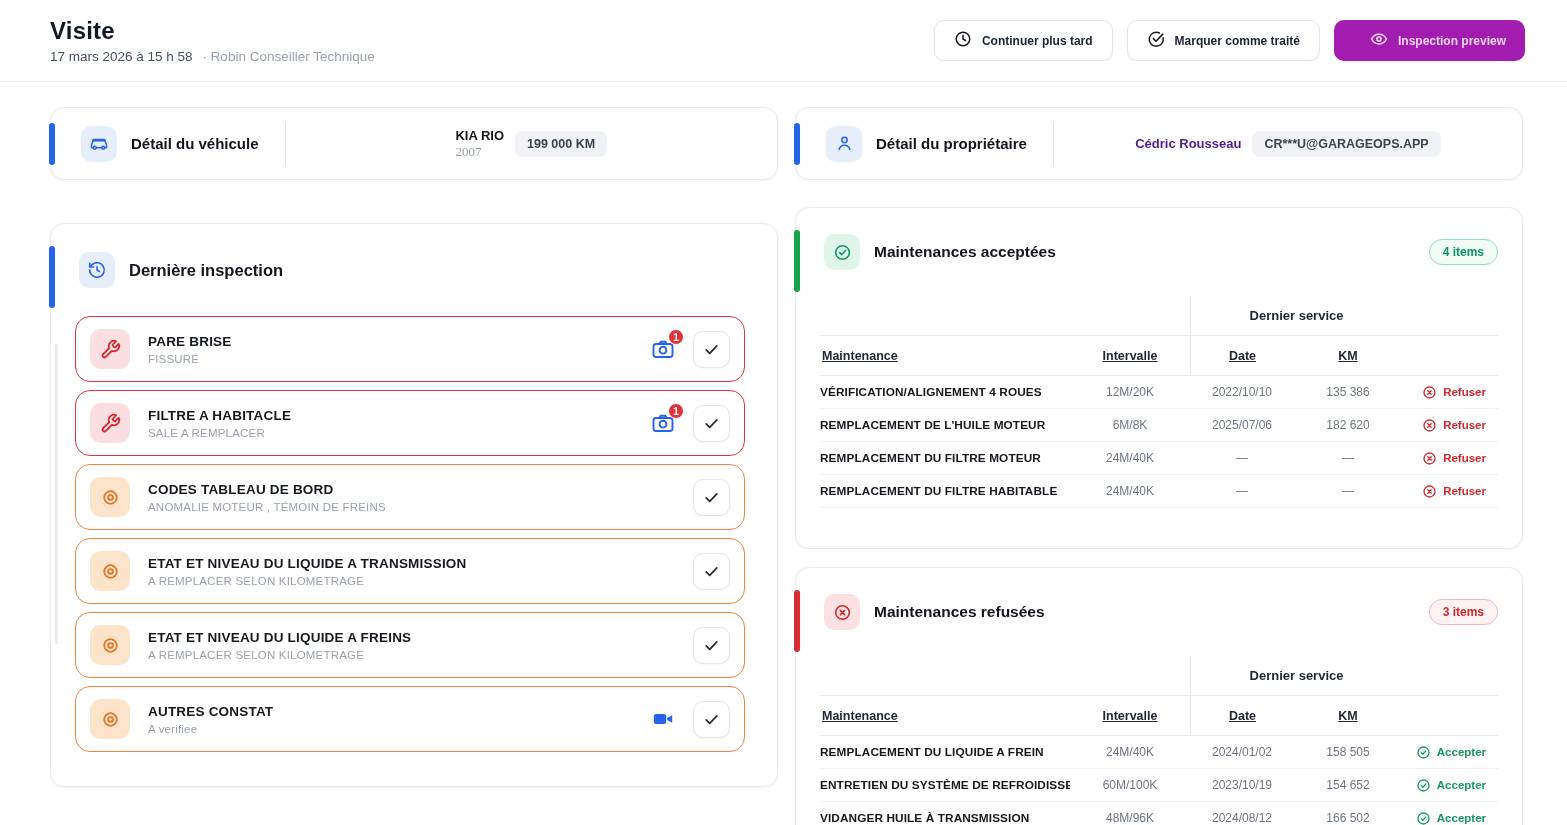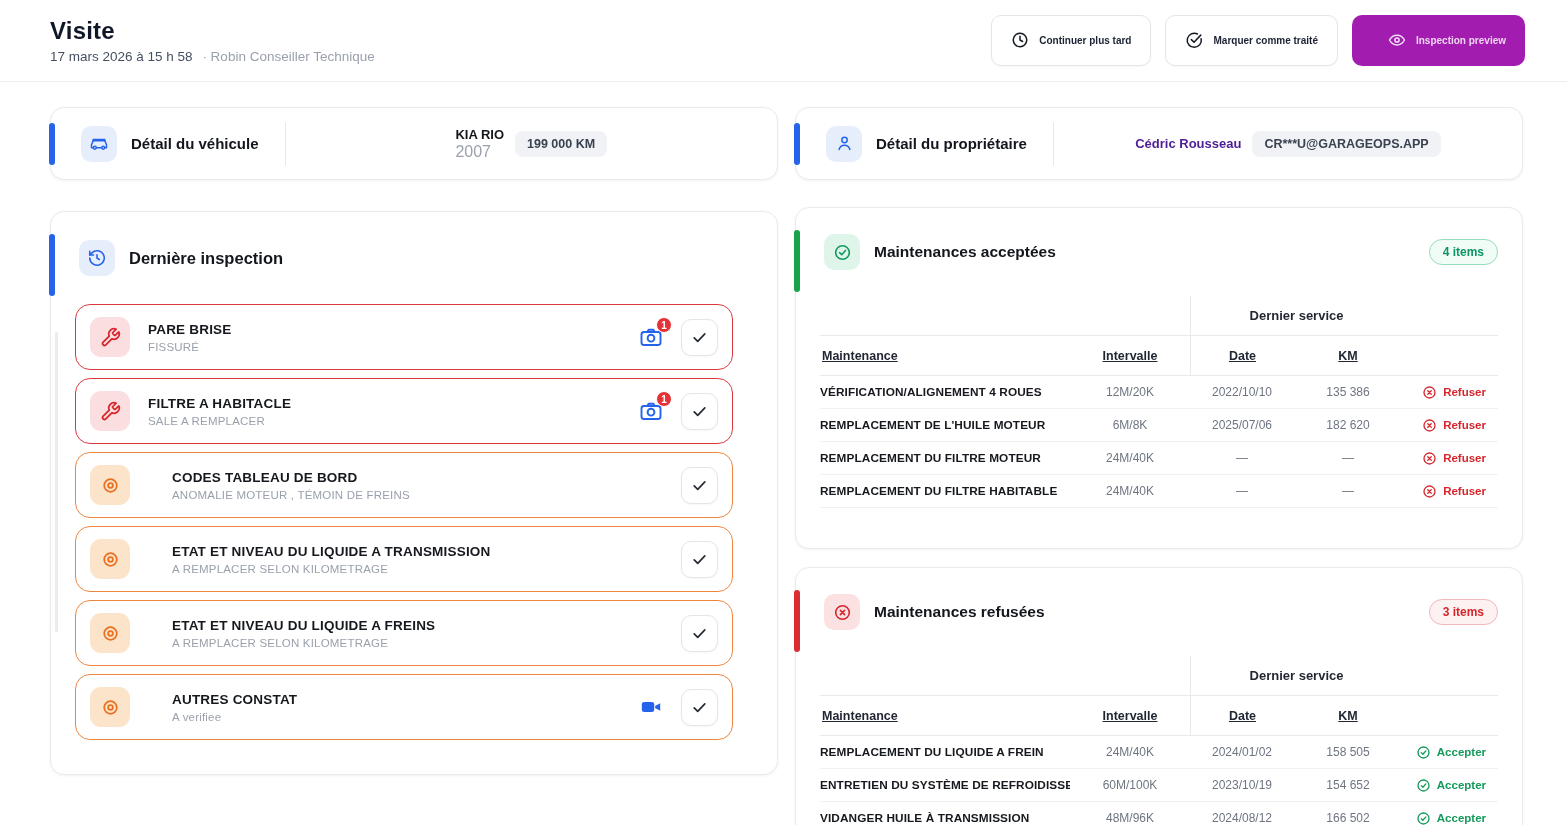--- a/index.html
+++ b/index.html
@@ -8,23 +8,23 @@
 
   
   .topbar { height:82px; background:#fff; border-bottom:1px solid #eceef1;
             display:flex; align-items:center; justify-content:space-between;
             padding:0 42px 0 50px; }
   .title-block .page-title { font-size:24px; font-weight:800; color:#101828; letter-spacing:.2px; }
   .title-sub { margin-top:4px; font-size:13.5px; }
   .title-sub .date { color:#475061; font-weight:500; }
   .title-sub .author { color:#9aa1ac; margin-left:6px; }
   .topbar-actions { display:flex; gap:14px; align-items:center; }
-  .btn { display:flex; align-items:center; gap:10px; height:51px; padding:0 19px;
+  .btn { display:flex; align-items:center; gap:10px; height:41px; padding:0 19px;
          border:1px solid #e3e5e9; border-radius:10px; background:#fff;
-         font-family:inherit; font-size:10px; font-weight:600; color:#1a2233; cursor:pointer;
+         font-family:inherit; font-size:12px; font-weight:600; color:#1a2233; cursor:pointer;
          box-shadow:0 1px 2px rgba(16,24,40,.03); }
   .btn svg { flex:0 0 auto; }
   .btn-primary { background:#a21caf; border:none; color:rgba(255,255,255,.82);padding-left:36px; }
 
   
   .main { padding:25px 44px 0 50px; display:grid; grid-template-columns:728px 728px; column-gap:17px; align-items:start; }
   .col { display:flex; flex-direction:column; }
 
   .card { position:relative; background:#fff; border:1px solid #e8eaee; border-radius:14px;
           box-shadow:0 1px 3px rgba(16,24,40,.05); }
@@ -40,34 +40,34 @@
   
   .info-card { height:73px; display:flex; align-items:center; padding-left:30px; }
   .icon-sq { width:36px; height:36px; border-radius:10px; display:flex; align-items:center;
              justify-content:center; flex:0 0 auto; }
   .icon-sq.blue { background:#e7eefb; }
   .info-label { font-size:15px; font-weight:700; color:#13161c; margin-left:14px; white-space:nowrap; }
   .v-div { width:1px; height:44px; background:#e7e9ec; margin-left:26px; flex:0 0 auto; }
   .info-right { flex:1; display:flex; align-items:center; justify-content:center; gap:11px; }
   .model-block { text-align:left; }
   .model-name { font-size:13px; font-weight:700; color:#15181d; }
-  .model-year { font-size:16px; color:#9aa1ac; margin-top:1px; }
+  .model-year { font-size:13px; color:#9aa1ac; margin-top:1px;font-family:Liberation Serif, serif; }
   .pill { background:#f1f2f5; border-radius:8px; padding:6px 12px; font-size:12.5px;
           font-weight:600; color:#3a4150; white-space:nowrap; }
   .owner-name { font-size:13px; font-weight:600; color:#4c1d95; }
 
   
-  .insp-card { margin-top:31px; padding:28px 44px 34px 24px; }
+  .insp-card { margin-top:43px; padding:28px 32px 34px 24px; }
   .insp-head { display:flex; align-items:center; gap:14px; margin-bottom:28px; padding-left:4px; }
   .insp-head-title { font-size:16.5px; font-weight:700; color:#13161c; }
   .insp-list { display:flex; flex-direction:column; gap:8px; }
   .insp-item { height:66px; border-radius:15px; display:flex; align-items:center;
                padding:0 14px 0 14px; background:#fff; }
   .insp-item.sev-red { border:1.5px solid #d93a40; }
-  .insp-item.sev-orange { border:1.5px solid #ee8640;gap:24px; }
+  .insp-item.sev-orange { border:1.5px solid #ee8640; }
   .insp-ic { width:40px; height:40px; border-radius:11px; display:flex; align-items:center;
              justify-content:center; flex:0 0 auto; }
   .insp-ic.red { background:#fbdee0; }
   .insp-ic.orange { background:#fce4cb; }
   .insp-text { margin-left:18px; flex:1; min-width:0; }
   .insp-title { font-size:13.5px; font-weight:700; color:#15181d; letter-spacing:.2px; }
   .insp-sub { font-size:11.5px; color:#9aa1ac; font-weight:500; margin-top:4px; letter-spacing:.2px; }
   .insp-actions { display:flex; align-items:center; gap:16px; }
   .media-wrap { position:relative; width:28px; height:26px; display:flex; align-items:center;
                 justify-content:center; cursor:pointer; background:none; border:none; padding:0; }

